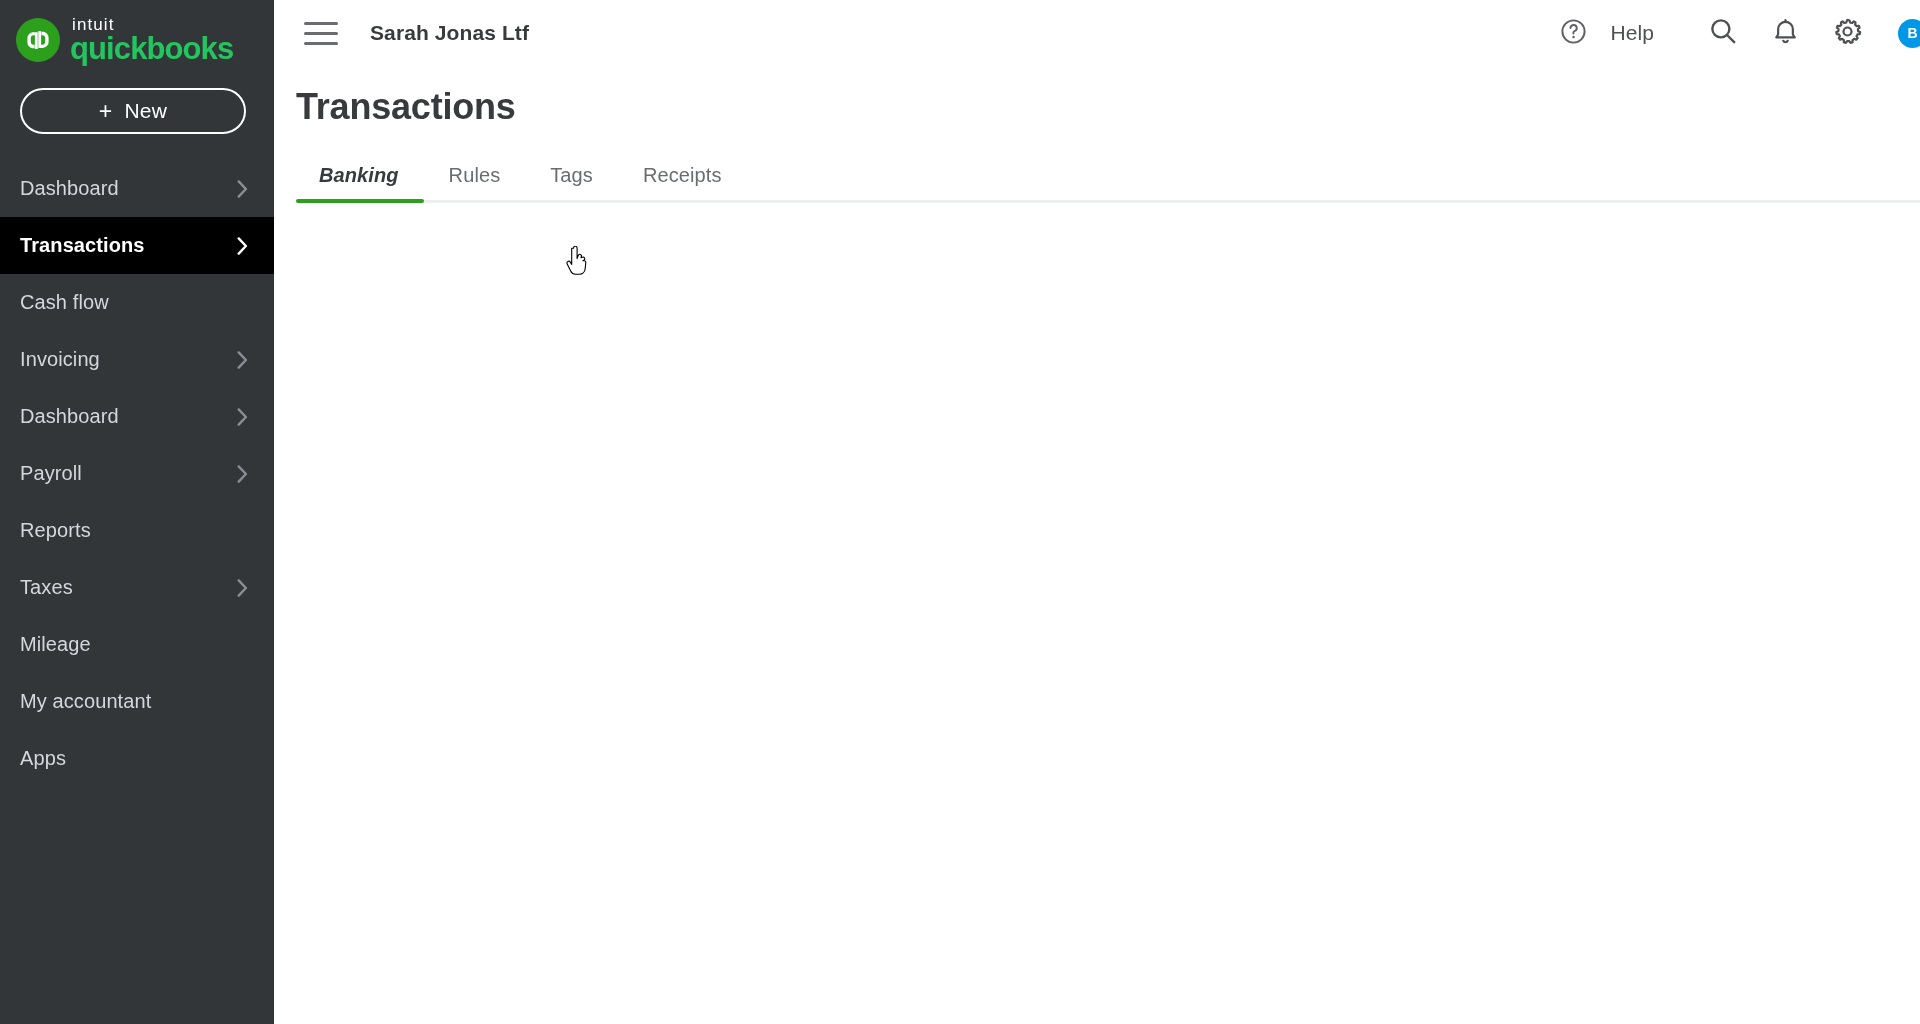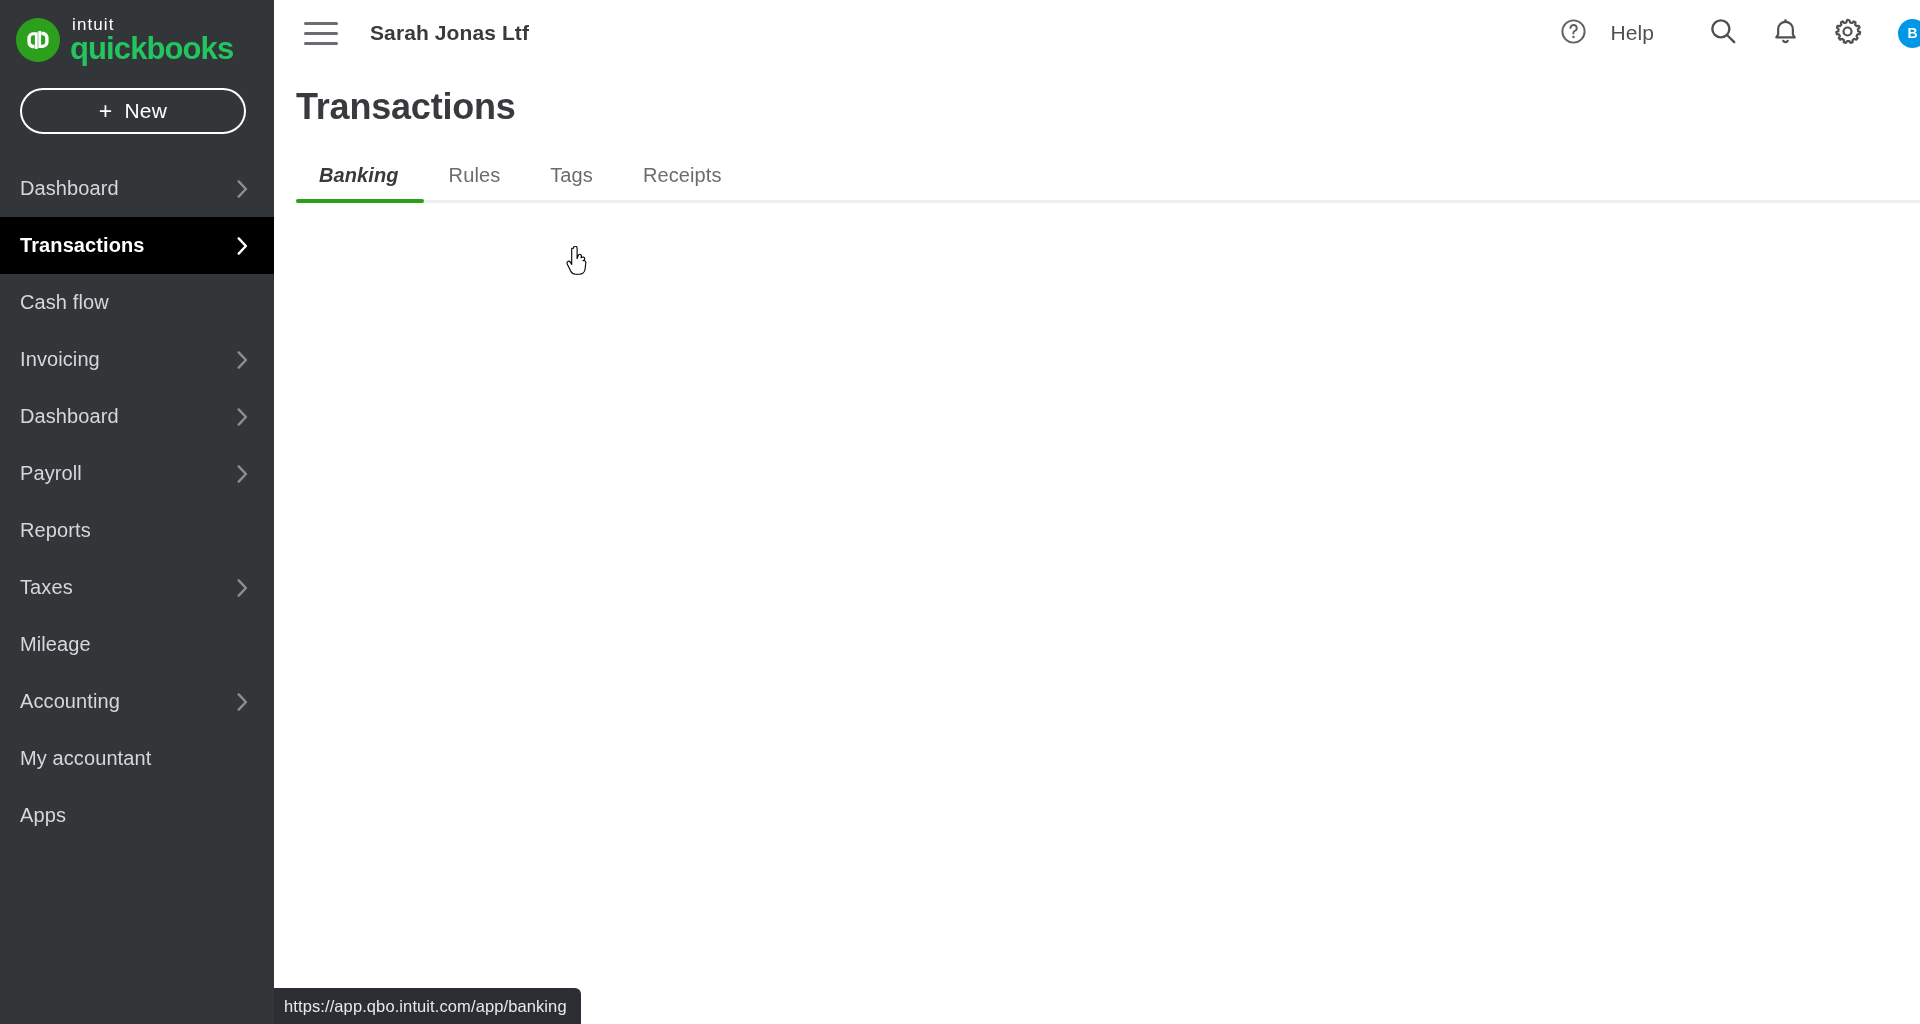--- a/index.html
+++ b/index.html
@@ -374,28 +374,20 @@
             <svg width="13" height="18" viewBox="0 0 12 18">
               <path d="M2.2 1.4L9.4 9l-7.2 7.6" fill="none" stroke="currentColor" stroke-width="2.4" stroke-linecap="round" stroke-linejoin="round"></path>
             </svg>
           </span>
         </div>
         <div class="nav-item">
           <span class="label">Mileage</span>
           <span class="chev"></span>
         </div>
         <div class="nav-item">
-          <span class="label">Accounting</span>
-          <span class="chev">
-            <svg width="13" height="18" viewBox="0 0 12 18">
-              <path d="M2.2 1.4L9.4 9l-7.2 7.6" fill="none" stroke="currentColor" stroke-width="2.4" stroke-linecap="round" stroke-linejoin="round"></path>
-            </svg>
-          </span>
-        </div>
-        <div class="nav-item">
           <span class="label">My accountant</span>
           <span class="chev"></span>
         </div>
         <div class="nav-item">
           <span class="label">Apps</span>
           <span class="chev"></span>
         </div>
       </nav>
   </aside>
 
@@ -472,15 +464,14 @@
         <div id="tabs-rule"></div>
       </div>
     </div>
 
     <div id="cursor">
       <svg width="26" height="32" viewBox="0 0 26 32">
         <path d="M8.5 2.2c0-1.1.8-1.9 1.8-1.9s1.8.8 1.8 1.9v10.4l1.1-3.1c.3-.9 1.2-1.4 2.1-1.1.9.3 1.3 1.2 1.1 2.1l-.4 1.3 1.3-.6c.9-.4 1.9 0 2.3.9.3.8-.1 1.8-.9 2.2l-.7.3 1.2.1c1 .1 1.7 1 1.6 2l-.7 6.4c-.3 2.9-2.8 5.1-5.7 5.1h-3.9c-2 0-3.8-1.1-4.7-2.9L2.2 18c-.5-.9-.2-2 .7-2.5.8-.5 1.9-.2 2.4.6l1.4 2.3V2.2z" fill="#ffffff" stroke="#000000" stroke-width="1.1" stroke-linejoin="round"></path>
       </svg>
     </div>
 
-    <div id="status-bar">https://app.qbo.intuit.com/app/banking</div>
   </section>
 </div>
 
 </body></html>

